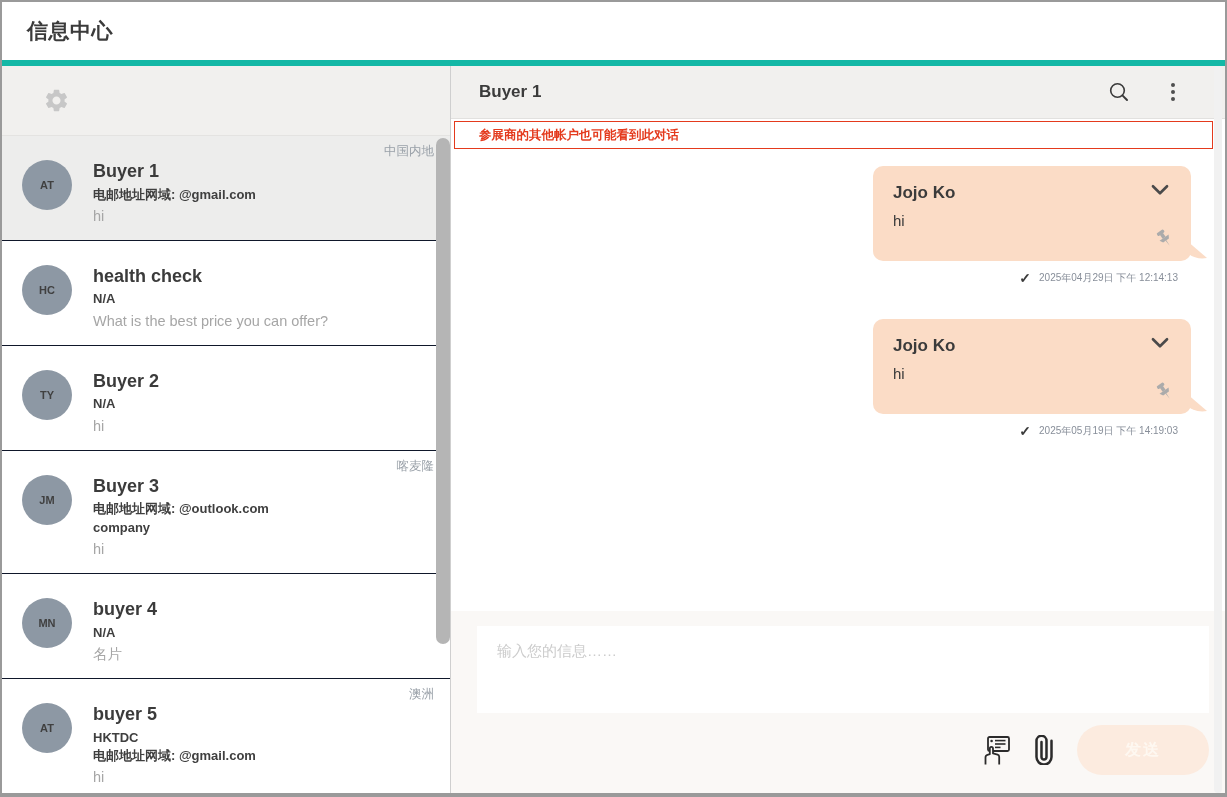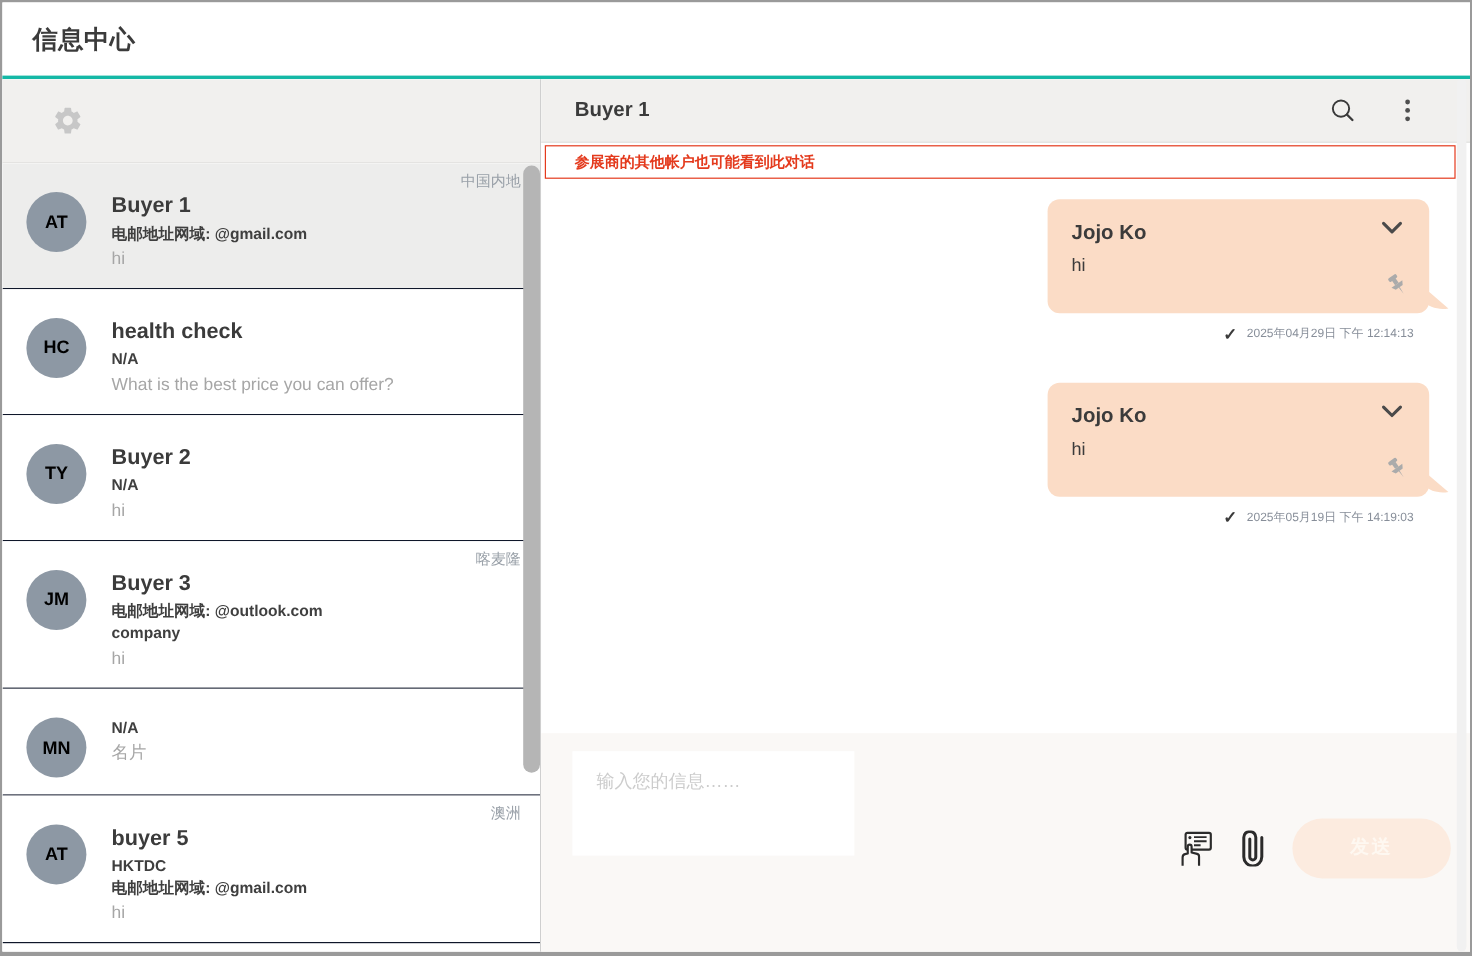--- a/index.html
+++ b/index.html
@@ -6,39 +6,39 @@
   body{width:1227px;height:797px;overflow:hidden;font-family:"Liberation Sans",sans-serif;}
   *{box-sizing:border-box;}
 
   .app{
     width:1227px;height:797px;
     border:2px solid #9a9a9a;border-bottom-width:4px;
     background:#fff;display:flex;flex-direction:column;
   }
 
   
-  .top-header{flex:0 0 64px;display:flex;align-items:center;padding:0 25px;border-bottom:3px solid #14b8a6;background:#fff;}
+  .top-header{flex:0 0 64px;display:flex;align-items:center;padding:0 25px;border-bottom:6px solid #14b8a6;background:#fff;}
   .page-title{font-size:21px;font-weight:bold;color:#3b3b3b;letter-spacing:.5px;}
 
   .main{flex:1;display:flex;min-height:0;}
 
   
   .sidebar{flex:0 0 449px;width:449px;border-right:1px solid #cfcfcf;display:flex;flex-direction:column;position:relative;overflow:hidden;background:#fff;}
   .sidebar-head{flex:0 0 70px;background:var(--panel-gray,#f1f0ee);display:flex;align-items:center;padding:0 12px 0 40px;gap:12px;border-bottom:1px solid #e4e3e1;}
   .search-pill{position:relative;flex:1;height:36px;background:#fff;border-radius:18px;display:flex;align-items:center;}
   .search-input{border:none;outline:none;background:transparent;width:100%;height:100%;text-align:center;font-size:15px;color:#555;padding:0 20px;font-family:"Liberation Sans",sans-serif;}
   .search-input::placeholder{color:#bdbdbd;}
   .pill-search-icon{position:absolute;right:13px;top:6px;}
   .gear{flex:0 0 28px;display:flex;align-items:center;justify-content:center;cursor:pointer;}
 
   .conv-list{flex:1;overflow:hidden;background:#fff;}
   .conv{position:relative;display:flex;gap:21px;padding:24px 16px 14px 20px;border-bottom:1px solid #0f172a;background:#fff;cursor:pointer;}
   .conv.selected{background:var(--selected-conversation-bg,#ededec);}
   .conv-region{position:absolute;top:7px;right:16px;font-size:12.5px;color:#99a0a8;}
-  .avatar{flex:0 0 50px;width:50px;height:50px;border-radius:50%;background:var(--avatar-bg,#8d98a4);color:#000000;font-weight:bold;font-size:15px;display:flex;align-items:center;justify-content:center;}
+  .avatar{flex:0 0 50px;width:50px;height:50px;border-radius:50%;background:var(--avatar-bg,#8d98a4);color:#404040;font-weight:bold;font-size:11px;display:flex;align-items:center;justify-content:center;}
   .conv-body{flex:1;min-width:0;padding-top:0;}
   .conv-name{font-size:18px;font-weight:bold;color:#3b3b3b;line-height:1.25;margin-bottom:3px;}
   .conv-line{font-size:13px;font-weight:bold;color:#3f3f3f;line-height:1.4;}
   .conv-msg{font-size:14.5px;color:#a6a6a6;margin-top:2px;line-height:1.4;}
   .sidebar-thumb{position:absolute;top:72px;right:0;width:14px;height:506px;background:#b5b5b5;border-radius:8px;cursor:pointer;}
 
   
   .chat{flex:1;min-width:0;display:flex;flex-direction:column;position:relative;background:#fff;}
   .chat-track{position:absolute;top:0;right:3px;bottom:0;width:8px;background:#f1f1f1;border-radius:4px;}
   .chat-header{flex:0 0 53px;background:var(--panel-gray,#f1f0ee);border-bottom:1px solid #e2e1df;display:flex;align-items:center;padding:0 46px 0 28px;}
@@ -56,21 +56,21 @@
   .bubble-top{display:flex;justify-content:space-between;align-items:center;}
   .sender{font-size:17px;font-weight:bold;color:#3b3b3b;}
   .chev{margin-top:-2px;cursor:pointer;}
   .bubble-text{font-size:15px;color:#3b3b3b;margin-top:5px;}
   .pin{position:absolute;right:14px;bottom:6px;}
   .tail{position:absolute;right:-17px;bottom:-3px;}
   .msg-meta{display:flex;align-items:center;gap:8px;margin:9px 13px 33px 0;}
   .msg-check{font-size:14px;color:#3b3b3b;font-weight:bold;}
   .msg-time{font-size:10px;color:var(--timestamp-gray,#878e99);}
 
-  .composer{flex:0 0 182px;background:#faf8f6;padding:15px 16px 0 26px;display:flex;flex-direction:row;}
+  .composer{flex:0 0 182px;background:#faf8f6;padding:15px 16px 0 26px;display:flex;flex-direction:column;}
   .composer-input{height:87px;background:#fff;border:none;outline:none;resize:none;font-size:15px;color:#444;padding:16px 20px;font-family:"Liberation Sans",sans-serif;}
   .composer-input::placeholder{color:#cccccc;}
   .composer-actions{flex:1;display:flex;align-items:center;justify-content:flex-end;gap:18px;padding-bottom:6px;}
   .tool-btn{display:flex;align-items:center;justify-content:center;cursor:pointer;background:none;border:none;padding:0;}
   .send-btn{width:132px;height:50px;border:none;border-radius:26px;background:var(--send-disabled-bg,#fcebdf);color:var(--send-disabled-text,#fef8f1);font-size:16px;font-weight:bold;letter-spacing:2px;cursor:default;font-family:"Liberation Sans",sans-serif;}
 </style>
 </head>
 <body>
 
 <div class="app">
@@ -125,20 +125,21 @@
       <div class="conv-name">Buyer 3</div>
     <div class="conv-line">电邮地址网域: @outlook.com</div>
               <div class="conv-line">company</div>
               <div class="conv-msg">hi</div>
             </div>
   </div>
           <div class="conv">
 
     <div class="avatar">MN</div>
     <div class="conv-body">
+      <div class="conv-name">buyer 4</div>
     <div class="conv-line">N/A</div>
               <div class="conv-msg">名片</div>
             </div>
   </div>
           <div class="conv">
     <span class="conv-region">澳洲</span>
     <div class="avatar">AT</div>
     <div class="conv-body">
       <div class="conv-name">buyer 5</div>
     <div class="conv-line">HKTDC</div>

